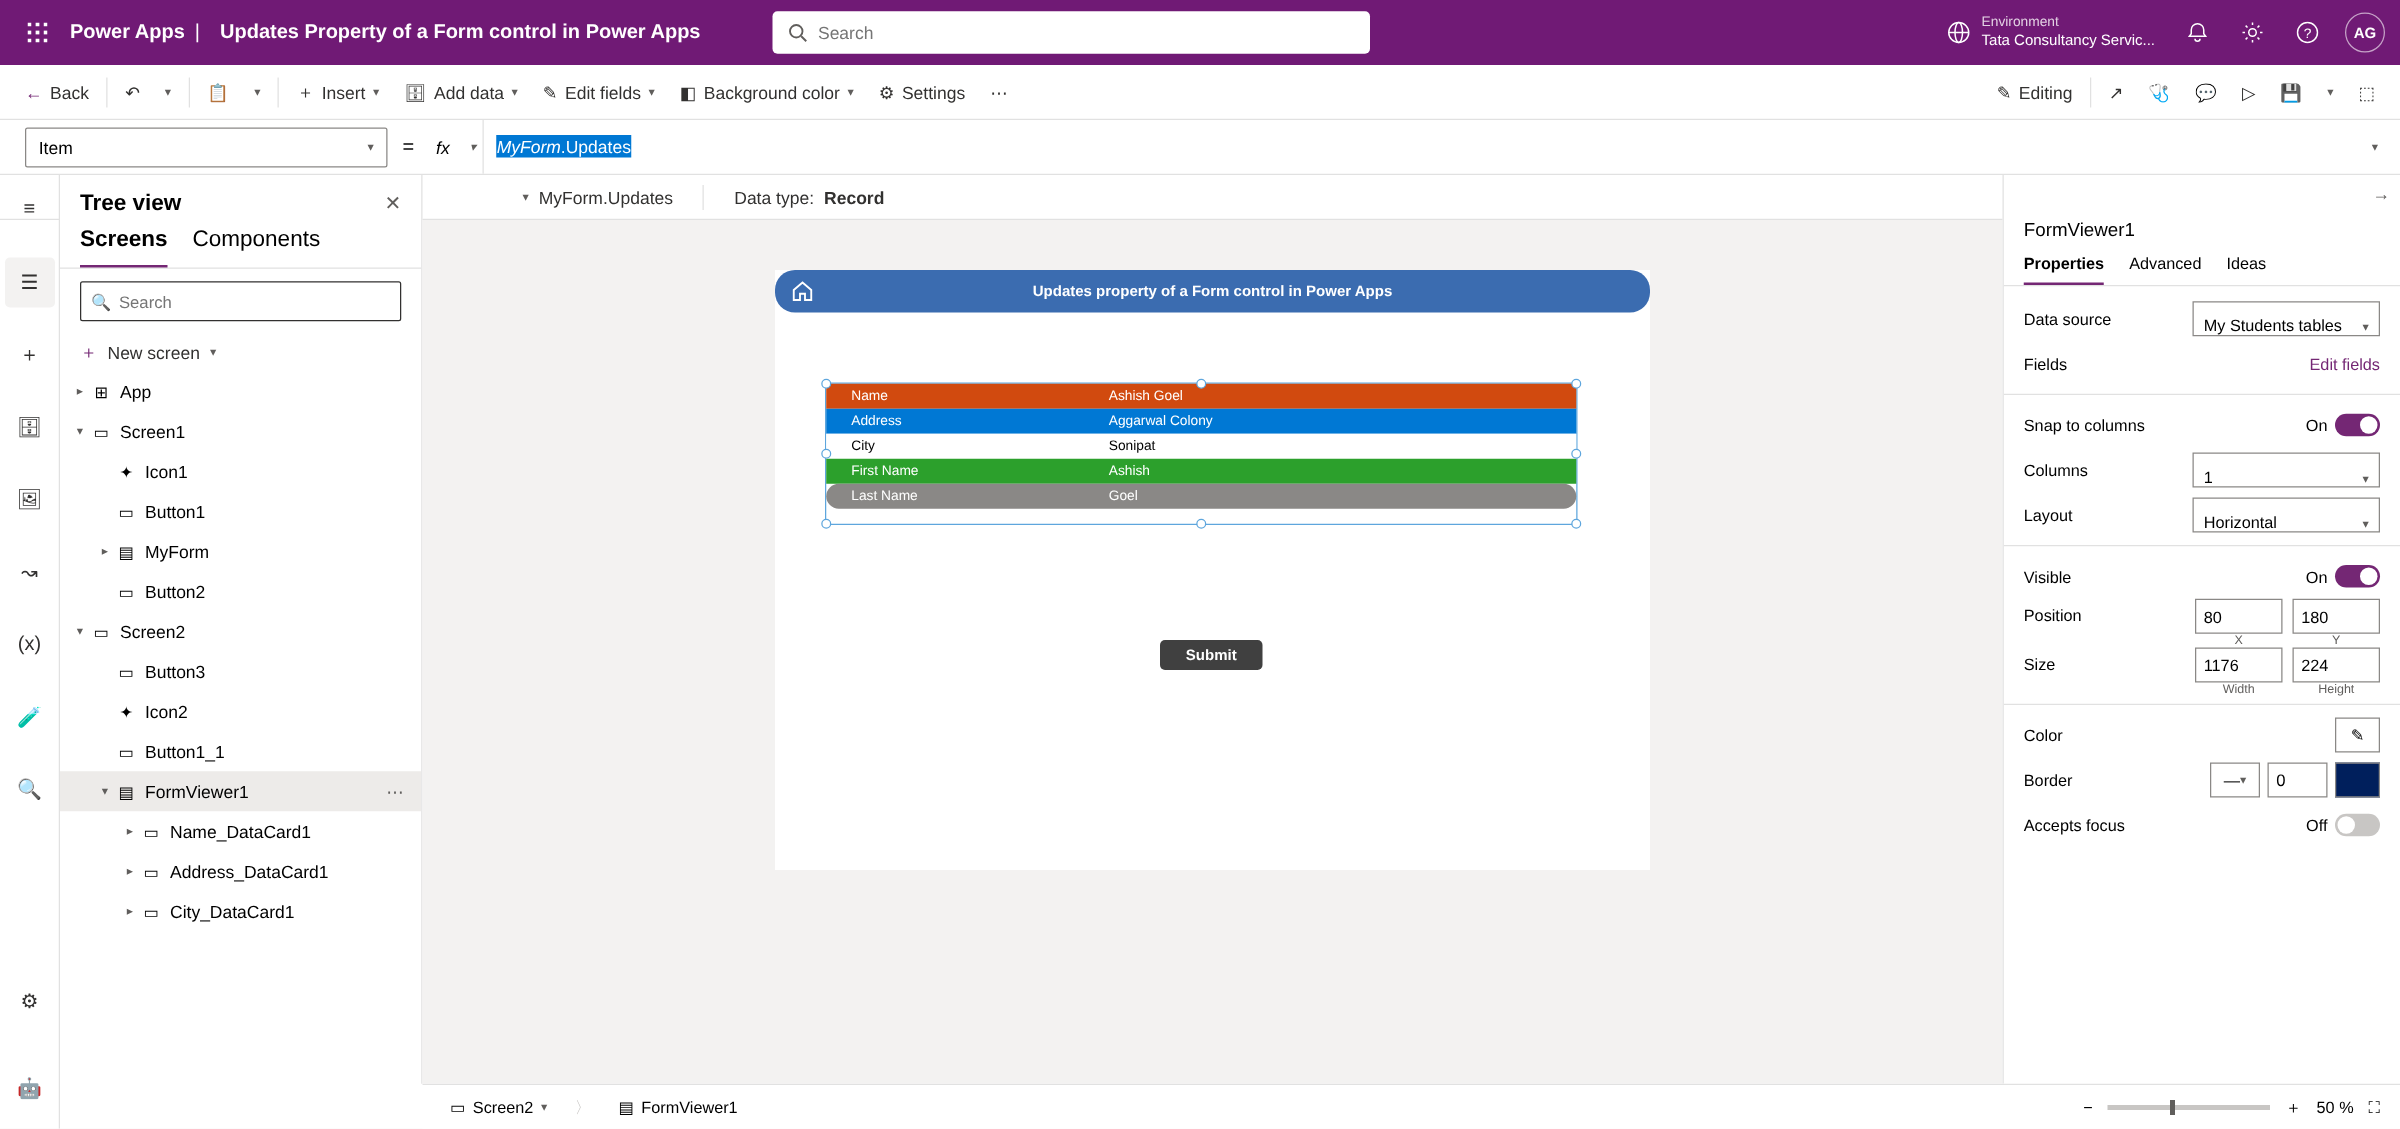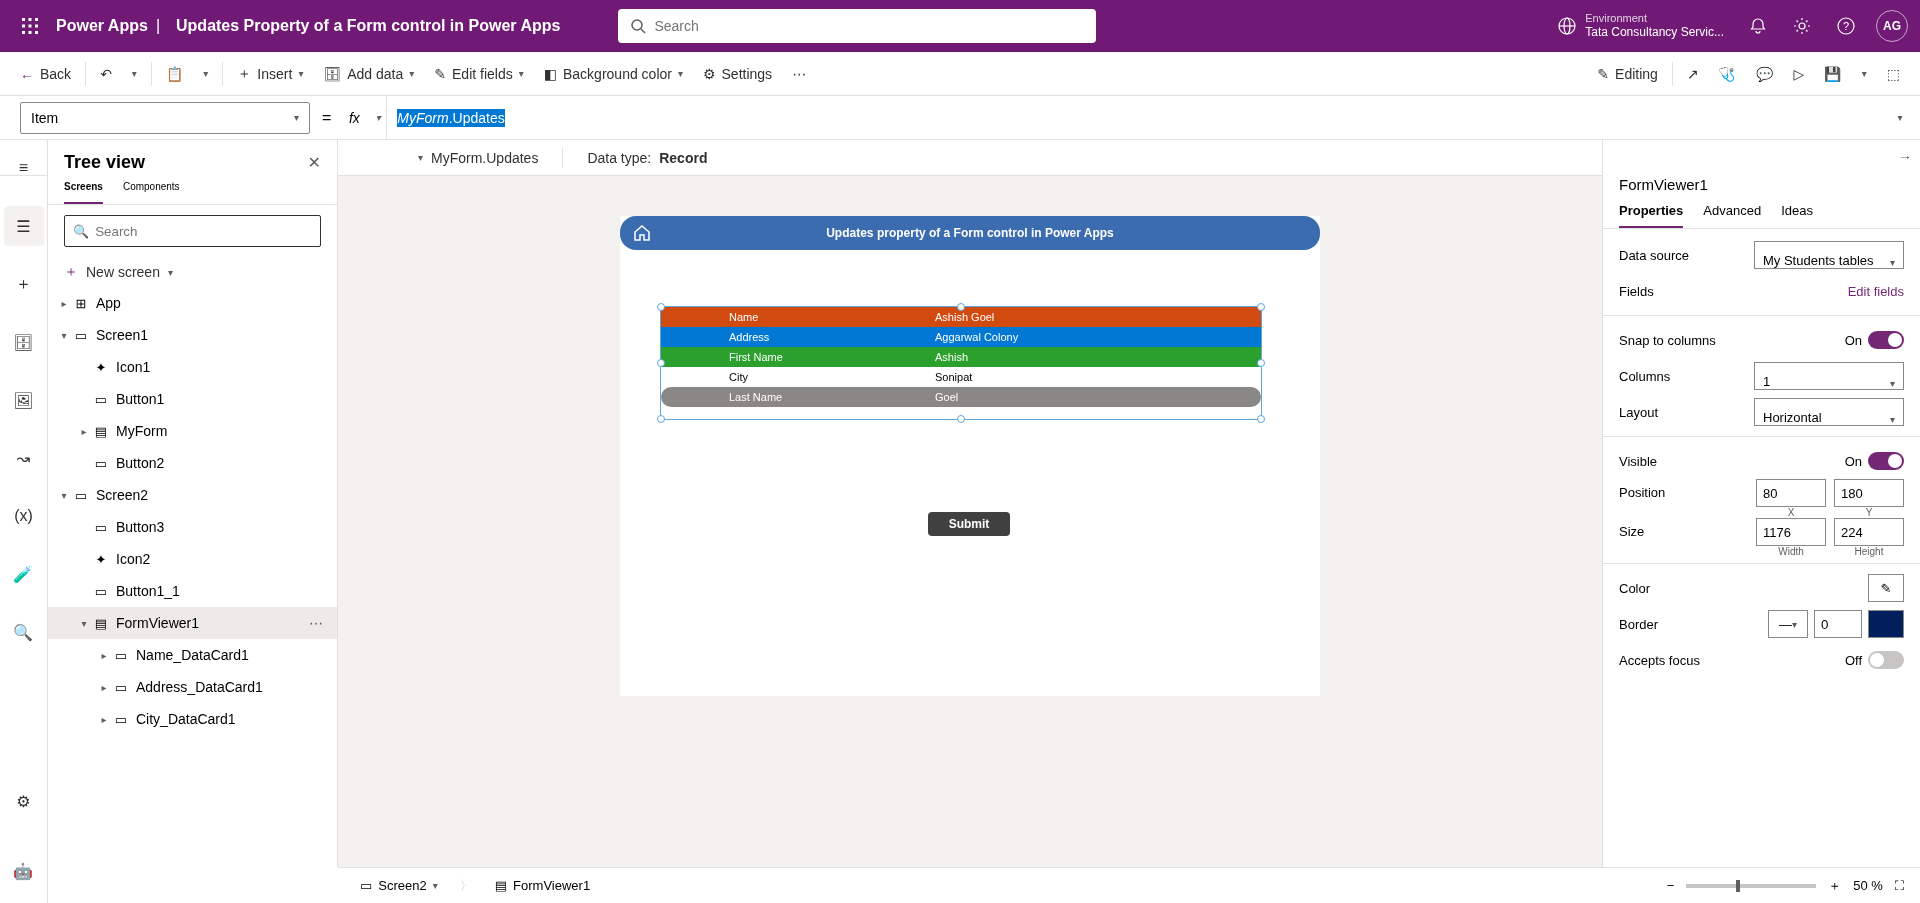--- a/index.html
+++ b/index.html
@@ -44,21 +44,21 @@
 
 
 .left-rail { position: absolute; left: 0; top: 140px; bottom: 0; width: 48px; border-right: 1px solid #e1e1e1; display: flex; flex-direction: column; align-items: center; padding-top: 8px; gap: 18px; }
 .rail-icon { width: 40px; height: 40px; display: flex; align-items: center; justify-content: center; cursor: pointer; color: #323130; border-radius: 4px; }
 .rail-icon.bottom { margin-top: auto; margin-bottom: 12px; }
 
 
 .tree-panel { position: absolute; left: 48px; top: 140px; bottom: 36px; width: 290px; border-right: 1px solid #e1e1e1; background: #fff; display: flex; flex-direction: column; }
 .tree-header { display: flex; align-items: center; justify-content: space-between; padding: 12px 16px 0 16px; }
 .tree-title { font-size: 18px; font-weight: 600; }
-.tree-tabs { display: flex; gap: 20px; padding: 8px 16px 0 16px; border-bottom: 1px solid #e1e1e1; font-size: 10px; text-align: right; }
+.tree-tabs { display: flex; gap: 20px; padding: 8px 16px 0 16px; border-bottom: 1px solid #e1e1e1; font-size: 18px; text-align: right; }
 .tree-tab { padding-bottom: 10px; cursor: pointer; border-bottom: 2px solid transparent; }
 .tree-tab.active { border-bottom-color: #742774; font-weight: 600; }
 .tree-search { margin: 10px 16px; height: 32px; border: 1px solid #323130; border-radius: 2px; display: flex; align-items: center; padding: 0 8px; font-size: 13px; }
 .tree-search input { border: none; outline: none; flex: 1; margin-left: 6px; }
 .new-screen { padding: 6px 16px; display: flex; align-items: center; gap: 8px; font-size: 14px; color: #323130; cursor: pointer; }
 .tree-list { flex: 1; overflow-y: auto; font-size: 14px; }
 .tree-item { display: flex; align-items: center; height: 32px; padding-right: 8px; cursor: pointer; }
 .tree-item.selected { background: #edebe9; }
 .tree-chev { width: 16px; text-align: center; font-size: 10px; color: #605e5c; }
 .tree-icon { width: 18px; display: flex; justify-content: center; margin-right: 6px; font-size: 13px; }
@@ -68,21 +68,21 @@
 .indent-2 { padding-left: 48px; }
 
 
 .canvas-area { position: absolute; left: 338px; top: 176px; right: 318px; bottom: 36px; background: #f3f2f1; overflow: hidden; display: flex; justify-content: center; }
 .canvas-screen { margin-top: 40px; width: 700px; height: 480px; background: #fff; position: relative; }
 .screen-header { height: 34px; background: #3b6cb0; border-radius: 16px; margin: 0 0 12px 0; display: flex; align-items: center; justify-content: center; color: #fff; font-size: 12px; font-weight: 600; position: relative; }
 .home-icon { position: absolute; left: 12px; color: #fff; }
 .form-sel { position: absolute; left: 40px; top: 90px; width: 602px; height: 114px; border: 1px solid #5ea6dd; }
 .sel-handle { position: absolute; width: 8px; height: 8px; background: #fff; border: 1px solid #5ea6dd; border-radius: 50%; }
 .form-row { height: 20px; display: flex; align-items: center; font-size: 11px; }
-.row-lbl { width: 226px; padding-left: 20px; margin-left: 48px; }
+.row-lbl { width: 226px; padding-left: 20px; }
 .row-val { flex: 1; }
 .r-orange { background: #d14a0f; color: #fff; }
 .r-blue { background: #0078d4; color: #fff; }
 .r-white { background: #fff; color: #000; }
 .r-green { background: #2ca02c; color: #fff; }
 .r-gray { background: #8a8886; color: #fff; border-radius: 10px; }
 .submit-btn { position: absolute; left: 308px; top: 296px; width: 82px; height: 24px; background: #404040; color: #fff; border-radius: 4px; display: flex; align-items: center; justify-content: center; font-size: 12px; font-weight: 600; }
 
 
 .props-panel { position: absolute; right: 0; top: 140px; bottom: 36px; width: 318px; border-left: 1px solid #e1e1e1; background: #fff; display: flex; flex-direction: column; font-size: 14px; }
@@ -367,27 +367,27 @@
     <div class="form-sel">
       <div id="form-rows">
           <div class="form-row r-orange">
             <div class="row-lbl">Name</div>
             <div class="row-val">Ashish Goel</div>
           </div>
           <div class="form-row r-blue">
             <div class="row-lbl">Address</div>
             <div class="row-val">Aggarwal Colony</div>
           </div>
+          <div class="form-row r-white">
+            <div class="row-lbl">City</div>
+            <div class="row-val">Sonipat</div>
+          </div>
           <div class="form-row r-green">
             <div class="row-lbl">First Name</div>
             <div class="row-val">Ashish</div>
-          </div>
-          <div class="form-row r-white">
-            <div class="row-lbl">City</div>
-            <div class="row-val">Sonipat</div>
           </div>
           <div class="form-row r-gray">
             <div class="row-lbl">Last Name</div>
             <div class="row-val">Goel</div>
           </div>
         </div>
       <div class="sel-handle" style="left:-4px;top:-4px"></div>
       <div class="sel-handle" style="left:50%;top:-4px;margin-left:-4px"></div>
       <div class="sel-handle" style="right:-4px;top:-4px"></div>
       <div class="sel-handle" style="left:-4px;top:50%;margin-top:-4px"></div>

